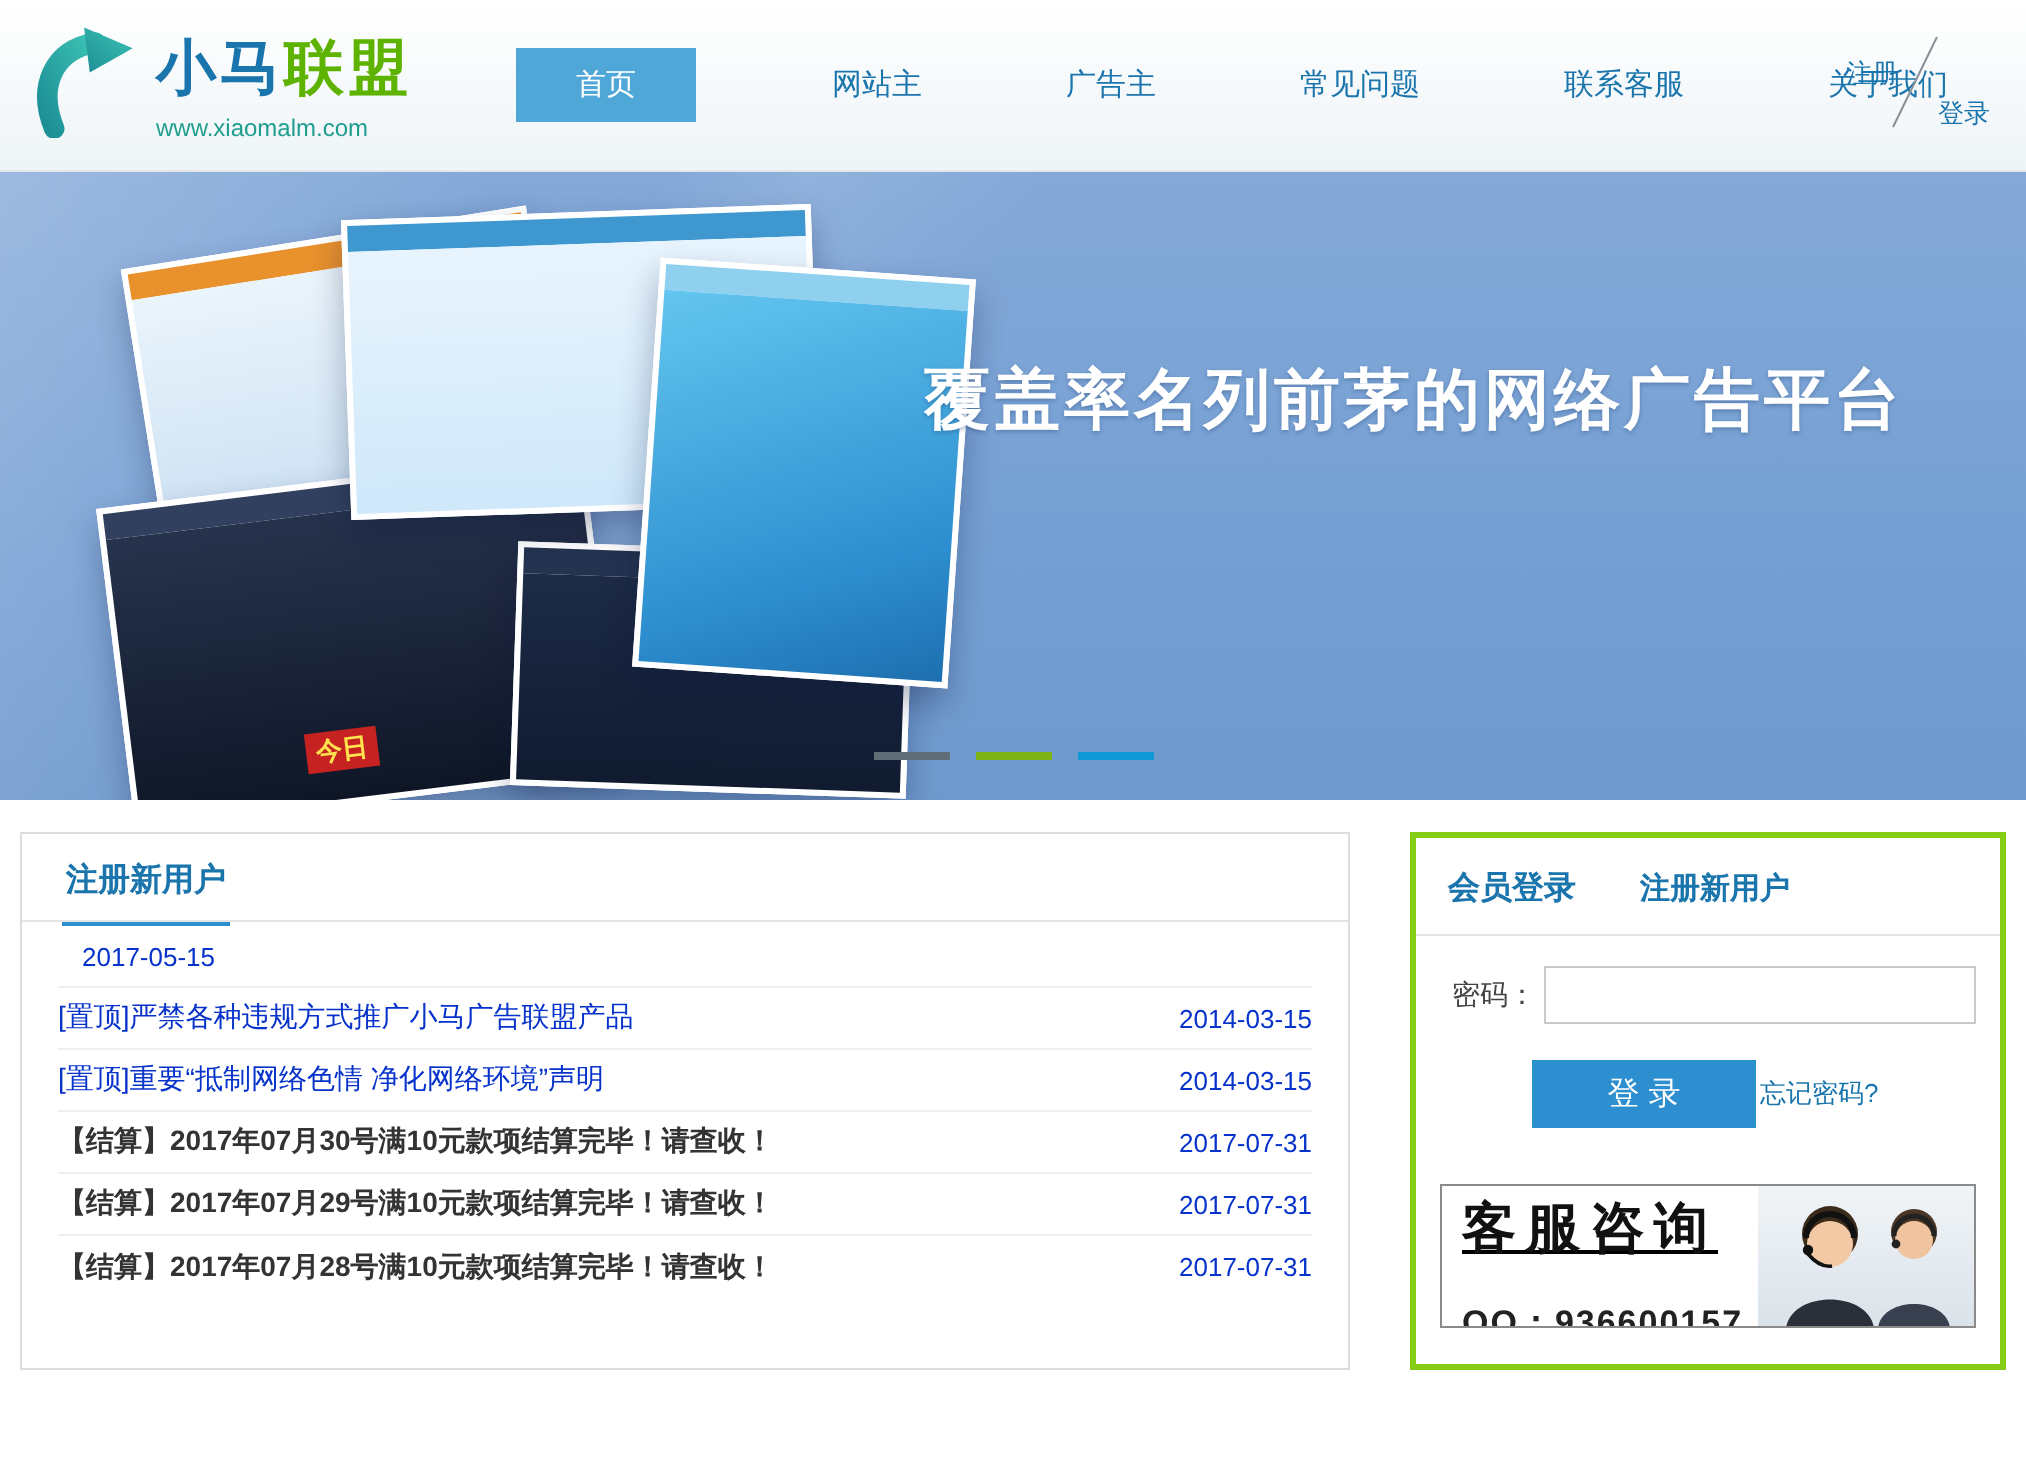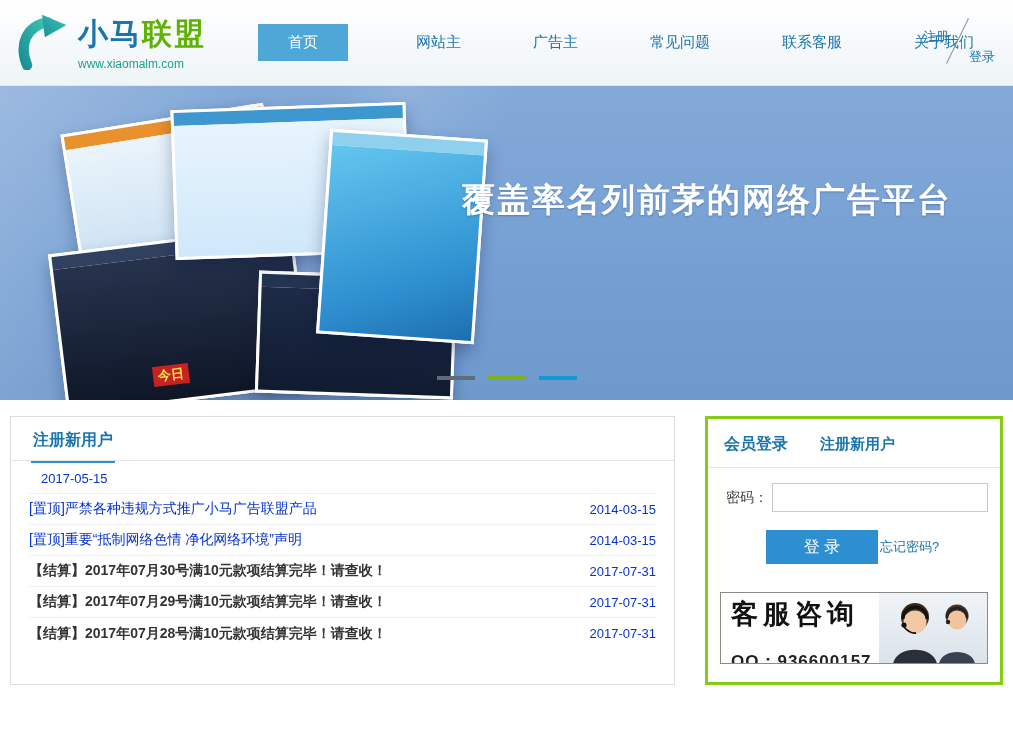--- a/index.html
+++ b/index.html
@@ -80,21 +80,21 @@
   .form-row{ display:flex; align-items:center; margin:15px 12px 0 12px; }
   .form-row label{ width:52px; font-size:14px; color:#444; text-align:right; padding-right:4px; }
   .form-row input{ flex:1; height:29px; border:1px solid #c9c9c9; padding:0 6px;
     font-size:14px; color:#333; background:#fff; }
   .form-actions{ margin:18px 12px 0 58px; display:flex; align-items:center; gap:2px; }
   .login-btn{ width:112px; height:34px; background:#2e8fd0; color:#fff; border:none;
     font-size:16px; cursor:pointer; font-family:"Liberation Sans",sans-serif; }
   .forgot{ color:#1b75ad; font-size:13px; }
   .service-card{ margin:28px 12px 0 12px; border:1px solid #8a8a8a; height:72px;
     display:flex; overflow:hidden; background:#fff; }
-  .service-text{ flex:1; padding:3px 0 0 10px; }
+  .service-text{ flex:1; padding:3px 0 0 10px;text-decoration:underline; }
   .service-title{ font-family:"DejaVu Serif", serif; font-weight:bold; font-size:27px;
     color:#111; letter-spacing:5px; }
   .service-qq{ font-size:17px; font-weight:bold; color:#222; margin-top:18px; letter-spacing:1px; }
   .service-photo{ width:108px; height:100%; }
   .service-photo svg{ display:block; width:100%; height:100%; }
 </style>
 </head>
 <body>
 
 <header class="site-header">

